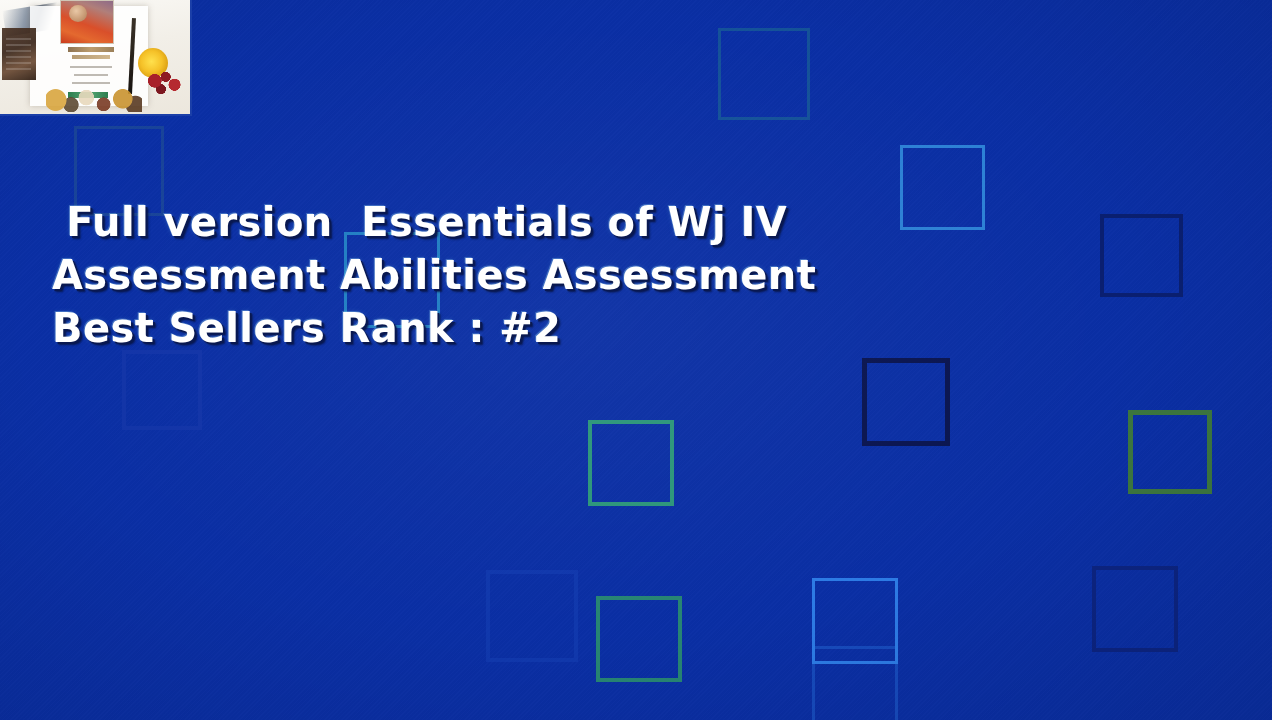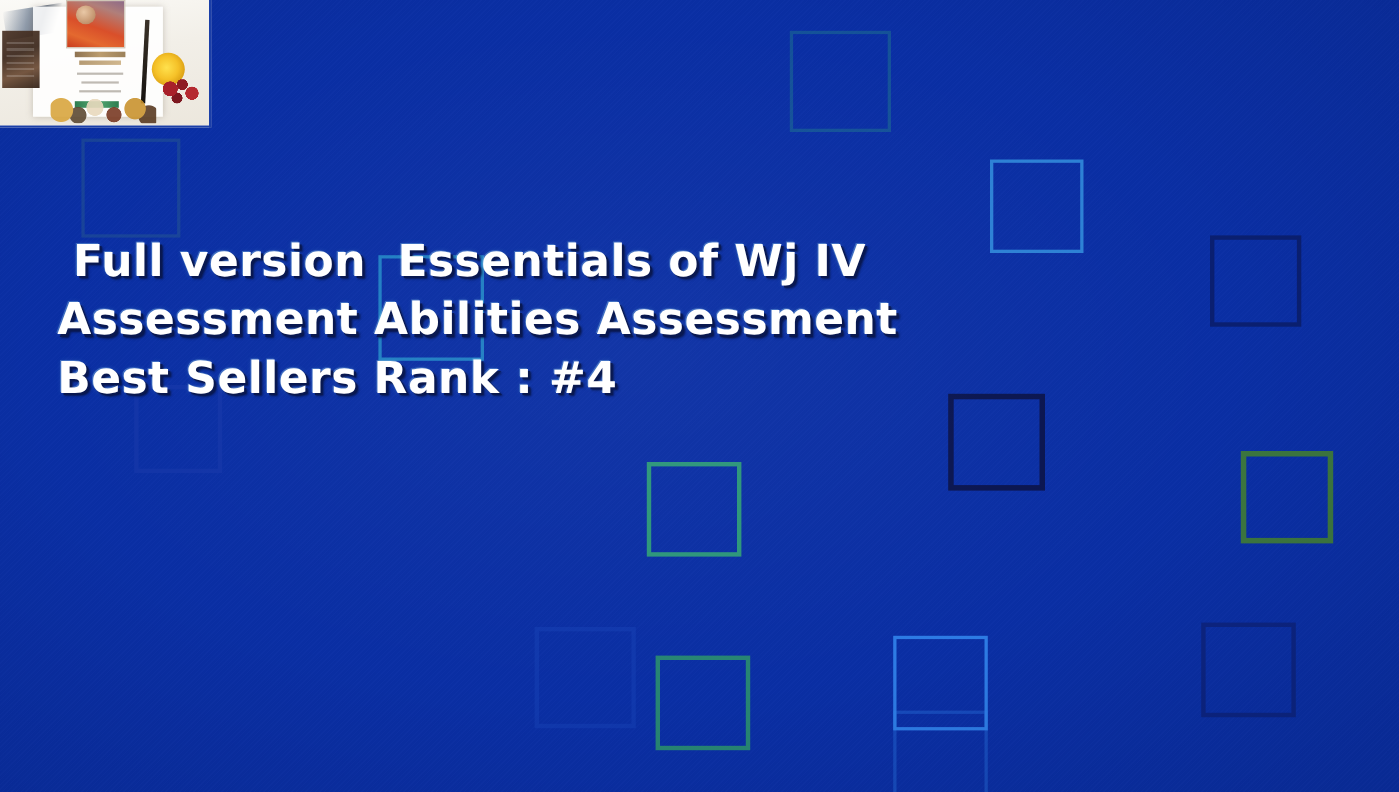--- a/index.html
+++ b/index.html
@@ -184,21 +184,21 @@
       radial-gradient(circle at 60% 68%, #7a3a24 0%, #7a3a24 11%, transparent 12%),
       radial-gradient(circle at 80% 45%, #c9932f 0%, #c9932f 12%, transparent 13%),
       radial-gradient(circle at 93% 72%, #5a3b22 0%, #5a3b22 10%, transparent 11%);
     opacity: .9;
   }
 
   
   #headline {
     position: absolute;
     left: 52px;
-    top: 212px;
+    top: 196px;
     width: 800px;
   }
   .headline-line {
     display: block;
     color: #ffffff;
     font-family: "DejaVu Sans", "Liberation Sans", sans-serif;
     font-weight: bold;
     font-size: 40px;
     line-height: 53px;
     letter-spacing: 0.4px;
@@ -250,16 +250,16 @@
     <div class="thumb-dark-blob"></div>
     <div class="thumb-stem"></div>
     <div class="thumb-flower"></div>
     <div class="thumb-berries"></div>
     <div class="thumb-bottom-scatter"></div>
   </div>
 
   <div id="headline">
     <span class="headline-line"> Full version  Essentials of Wj IV</span>
     <span class="headline-line">Assessment Abilities Assessment</span>
-    <span class="headline-line">Best Sellers Rank : #4</span>
+    <span class="headline-line">Best Sellers Rank : #2</span>
   </div>
 
 </div>
 
 </body></html>

